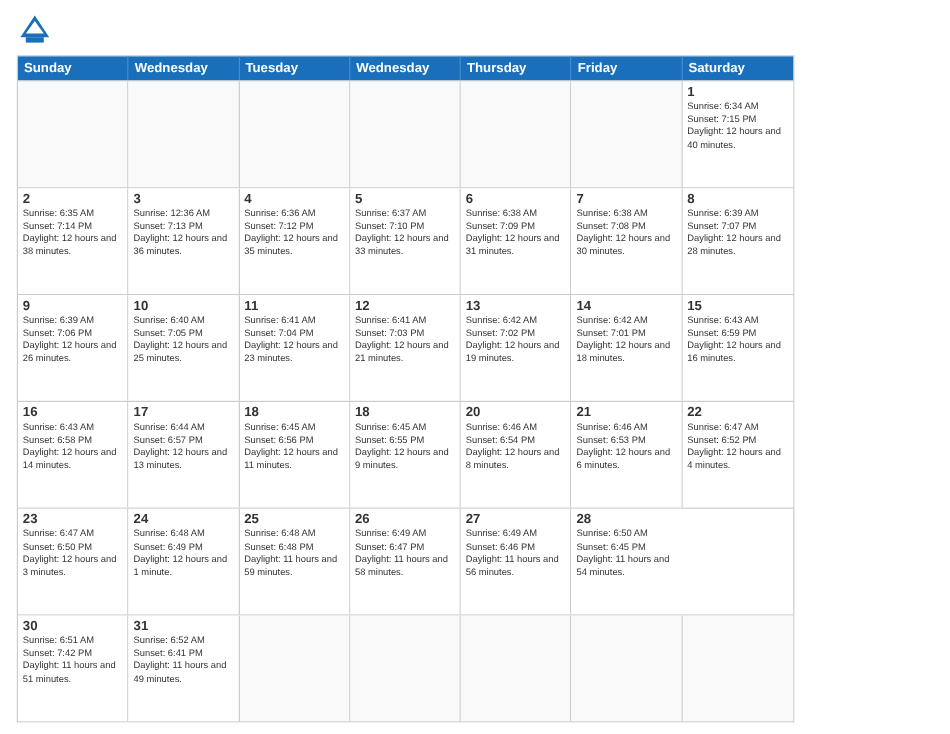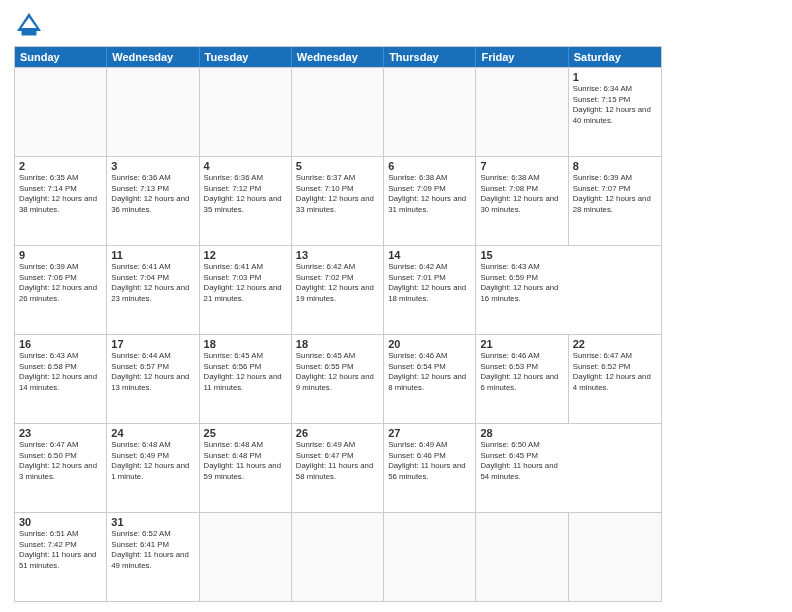--- a/index.html
+++ b/index.html
@@ -160,21 +160,21 @@
         <div class="cal-row">
           <div class="cal-cell">
             <div class="cell-day">2</div>
             <div class="cell-info">Sunrise: 6:35 AM
 Sunset: 7:14 PM
 Daylight: 12 hours
 and 38 minutes.</div>
           </div>
           <div class="cal-cell">
             <div class="cell-day">3</div>
-            <div class="cell-info">Sunrise: 6:36 AM
+            <div class="cell-info">Sunrise: 12:36 AM
 Sunset: 7:13 PM
 Daylight: 12 hours
 and 36 minutes.</div>
           </div>
           <div class="cal-cell">
             <div class="cell-day">4</div>
             <div class="cell-info">Sunrise: 6:36 AM
 Sunset: 7:12 PM
 Daylight: 12 hours
 and 35 minutes.</div>
@@ -208,20 +208,27 @@
 and 28 minutes.</div>
           </div>
         </div>
         <div class="cal-row">
           <div class="cal-cell">
             <div class="cell-day">9</div>
             <div class="cell-info">Sunrise: 6:39 AM
 Sunset: 7:06 PM
 Daylight: 12 hours
 and 26 minutes.</div>
+          </div>
+          <div class="cal-cell">
+            <div class="cell-day">10</div>
+            <div class="cell-info">Sunrise: 6:40 AM
+Sunset: 7:05 PM
+Daylight: 12 hours
+and 25 minutes.</div>
           </div>
           <div class="cal-cell">
             <div class="cell-day">11</div>
             <div class="cell-info">Sunrise: 6:41 AM
 Sunset: 7:04 PM
 Daylight: 12 hours
 and 23 minutes.</div>
           </div>
           <div class="cal-cell">
             <div class="cell-day">12</div>

